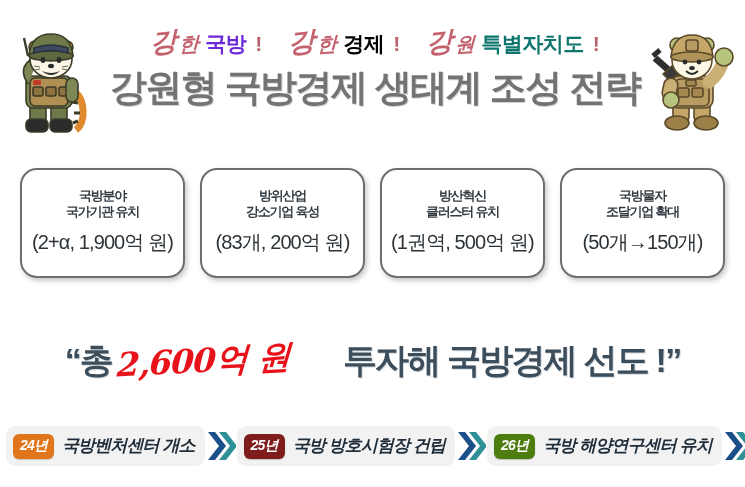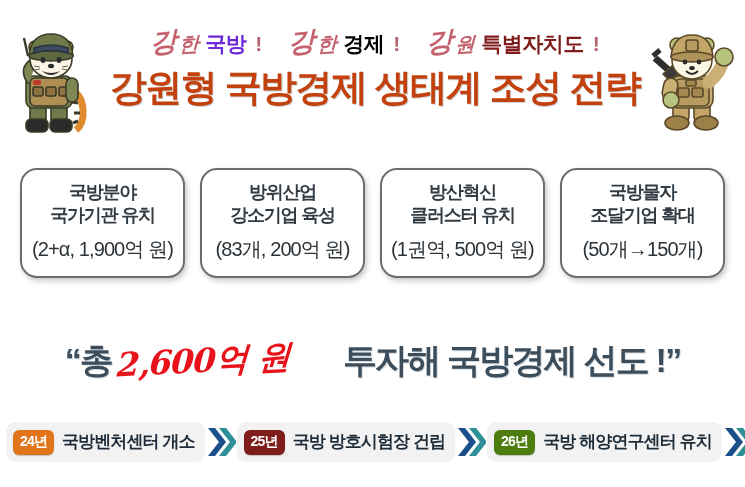--- a/index.html
+++ b/index.html
@@ -123,21 +123,21 @@
     border-radius: 17px;
     background: #ffffff;
     box-shadow: 2px 3px 5px rgba(100,100,100,0.35);
     display: flex;
     flex-direction: column;
     align-items: center;
     justify-content: center;
     padding: 4px 2px 6px;
   }
   .strat-line {
-    font-size: 18px;
+    font-size: 13px;
     font-weight: bold;
     color: #333b42;
     letter-spacing: -1.2px;
     line-height: 1.26;
     white-space: nowrap;
   }
   .strat-sub {
     margin-top: 9px;
     font-size: 20px;
     font-weight: normal;
@@ -180,21 +180,22 @@
   }
 
   
   .timeline {
     position: absolute;
     left: 6px;
     top: 422px;
     width: 733px;
     height: 44px;
     display: flex;
-    align-items: flex-start;
+    align-items: flex-end;
+    font-style: italic;
   }
   .tl-item {
     height: 40px;
     background: #f2f2f2;
     border-radius: 9px;
     display: flex;
     align-items: center;
     padding: 0 10px 0 7px;
     box-sizing: border-box;
   }
@@ -259,26 +260,26 @@
       </span>
       <span class="kicker-unit">
         <span class="kicker-script">강</span>
         <span class="kicker-script small">한</span>
         <span class="kicker-plain" style="color: #000000;">경제</span>
         <span class="kicker-bang" style="color: rgb(185, 99, 110);">!</span>
       </span>
       <span class="kicker-unit">
         <span class="kicker-script">강</span>
         <span class="kicker-script small">원</span>
-        <span class="kicker-plain" style="color: #7f1d1d;">특별자치도</span>
+        <span class="kicker-plain" style="color: #0f766e;">특별자치도</span>
         <span class="kicker-bang" style="color: rgb(185, 99, 110);">!</span>
       </span>
     </div>
 
-    <div class="main-title" style="color: #c2410c;">강원형 국방경제 생태계 조성 전략</div>
+    <div class="main-title" style="color: #737373;">강원형 국방경제 생태계 조성 전략</div>
 
     <div class="mascot left">
       <svg width="96" height="112" viewBox="0 0 96 112" aria-hidden="true">
         <g stroke="#3b3b28" stroke-width="1.6" stroke-linejoin="round">
 
           <path d="M62 62 q16 4 17 22 q1 14 -7 20" fill="none" stroke="#e08a2e" stroke-width="7"></path>
           <path d="M64 66 l5 2 M68 76 l6 1 M70 87 l6 0 M69 97 l5 -2" stroke="#3b3b28" stroke-width="3" fill="none"></path>
 
           <rect x="26" y="76" width="16" height="22" rx="4" fill="#6e7a4a"></rect>
           <rect x="47" y="76" width="16" height="22" rx="4" fill="#6e7a4a"></rect>

